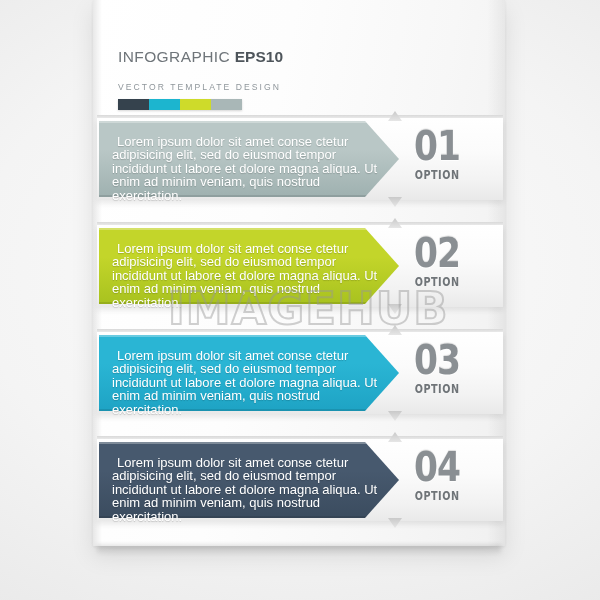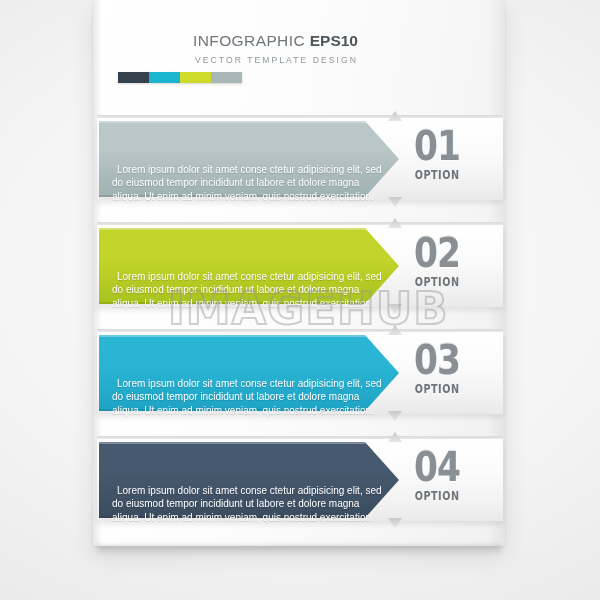--- a/index.html
+++ b/index.html
@@ -54,38 +54,37 @@
     top: 0;
     width: 18px;
     height: 546px;
     background: linear-gradient(to right, rgba(0,0,0,0.0), rgba(0,0,0,0.055));
   }
 
   
   #header {
     position: absolute;
     left: 118px;
-    top: 32px;
+    top: 48px;
     width: 240px;
-    text-align: right;
   }
   .title-line {
     font-size: 15.5px;
     letter-spacing: 0.4px;
     color: #6f757a;
     font-weight: 300;
     white-space: nowrap;
   }
   .title-line .bold {
     font-weight: bold;
     color: #4e555b;
     letter-spacing: 0px;
   }
   .subtitle-line {
-    margin-top: 5px;
+    margin-top: 16px;
     font-size: 8.6px;
     letter-spacing: 2.05px;
     color: #8f969b;
     white-space: nowrap;
   }
   #swatches {
     margin-top: 7px;
     display: flex;
     width: 124px;
     height: 11px;
@@ -156,26 +155,25 @@
   .tip-fold.down {
     bottom: -4px;
     clip-path: polygon(0 0, 100% 0, 50% 100%);
   }
 
   .body-text {
     position: absolute;
     left: 112px;
     top: 20px;
     width: 270px;
-    font-size: 10px;
+    font-size: 13px;
     line-height: 13.4px;
     color: #ffffff;
     text-indent: 5px;
     text-shadow: 0 1px 1px rgba(0,0,0,0.18);
-    margin-top: 28px;
   }
 
   
   .numblock {
     position: absolute;
     left: 408px;
     top: 10px;
     width: 84px;
     text-align: left;
   }

